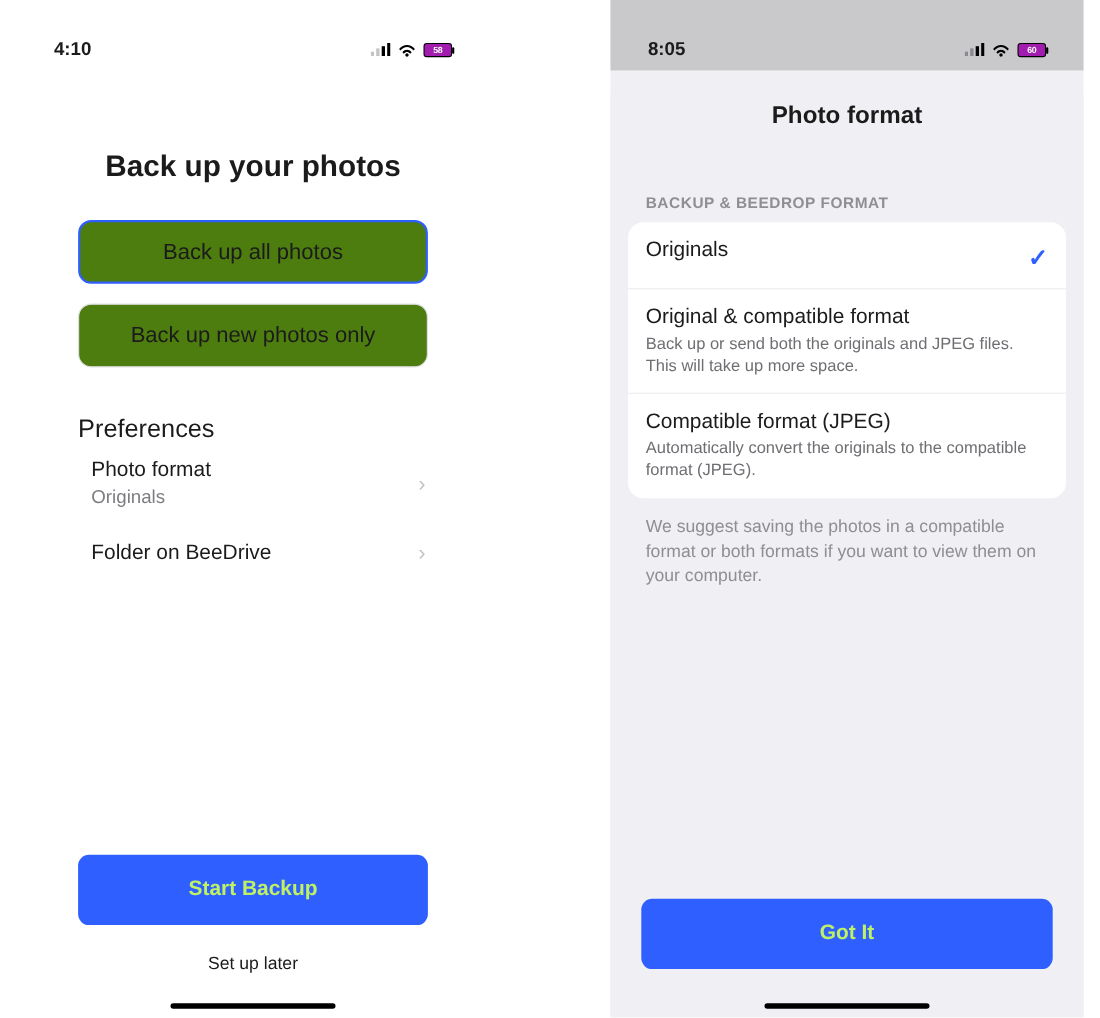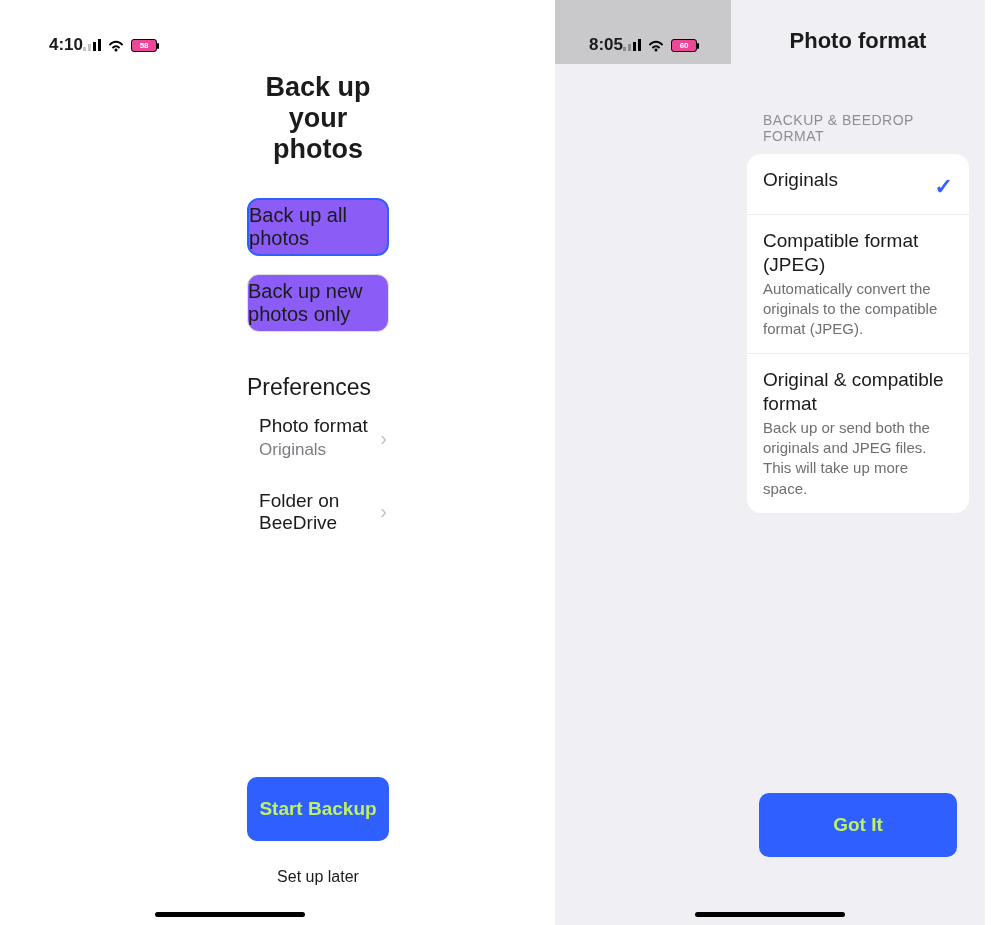--- a/index.html
+++ b/index.html
@@ -26,54 +26,54 @@
   .stage {
     display: flex;
     gap: 110px;
     padding-top: 0;
   }
   .phone {
     width: 430px;
     height: 925px;
     position: relative;
     display: flex;
-    flex-direction: row;
+    flex-direction: column;
   }
   .phone.left  { background: #ffffff; }
   .phone.right { background: var(--panel); }
 
   
   .bar-strip {
     height: 64px;
     display: flex;
     align-items: center;
     justify-content: space-between;
     padding: 26px 34px 0 34px;
     font-size: 17px;
     font-weight: 600;
   }
   .phone.right .bar-strip { background: var(--panel-dark); }
   .status-icons { display:flex; align-items:center; gap:6px; }
   .ico { display:inline-flex; }
   .battery-box {
     width:26px;height:13px;border:1px solid #000;border-radius:3px;
     position:relative;display:inline-flex;align-items:center;justify-content:center;
-    font-size:8px;font-weight:700;letter-spacing:-0.2px;color:#fff;background:#ec4899;
+    font-size:8px;font-weight:700;letter-spacing:-0.2px;color:#fff;background:#a21caf;
   }
   .battery-box::after{content:"";position:absolute;right:-3px;top:3px;width:2px;height:6px;background:#000;border-radius:1px;}
 
   
   .left .title {
     text-align:center;font-size:27px;font-weight:700;margin:72px 0 33px;
   }
   .left .content { padding: 0 56px; flex:1; display:flex; flex-direction:column; }
   .option-btn {
     height:58px;border:1px solid var(--border);border-radius:12px;
     display:flex;align-items:center;justify-content:center;
-    font-size:20px;color:var(--text);margin-bottom:18px;background:#8b5cf6;
+    font-size:20px;color:var(--text);margin-bottom:18px;background:#4d7c0f;
   }
   .option-btn.selected { border:2px solid var(--accent); color:var(--text); }
   .prefs-label { margin-top:24px;font-size:23px;font-weight:400;color:var(--text);}
   .pref-row {
     display:flex;align-items:center;justify-content:space-between;
     padding:14px 2px 14px 12px;
   }
   .pref-col { display:flex;flex-direction:column;gap:2px; }
   .pref-title { font-size:19px;font-weight:400;color:var(--text); }
   .pref-sub   { font-size:17px;color:var(--subtle);line-height:1.35; max-width:260px;}
@@ -94,37 +94,37 @@
   }
 
   
   .sheet {
     flex:1;background:var(--panel);border-top-left-radius:18px;border-top-right-radius:18px;
     margin-top:6px;display:flex;flex-direction:column;padding:0 16px 0;position:relative;
   }
   .sheet-title { text-align:center;font-size:22px;font-weight:700;margin:22px 0 58px; }
   .section-label {
     font-size:14px;letter-spacing:0.5px;color:#8e8e93;text-transform:uppercase;
-    margin:0 0 10px 16px;font-weight:400;
+    margin:0 0 10px 16px;font-weight:700;
   }
   .card {
     background:#fff;border-radius:14px;overflow:hidden;
   }
   .opt {
     padding:14px 16px;display:flex;align-items:flex-start;justify-content:space-between;gap:10px;
     border-bottom:1px solid #ececef;
   }
   .opt:last-child { border-bottom:none; }
   .opt-text { display:flex;flex-direction:column;gap:2px; }
   .opt-title { font-size:19px;font-weight:400;color:var(--text);line-height:1.25; }
   .opt-sub   { font-size:15px;color:#6e6e73;line-height:1.35; }
   .check { color:var(--accent);font-size:22px;font-weight:700;margin-top:6px;flex-shrink:0; }
   .hint  { font-size:16px;color:#8e8e93;line-height:1.4;margin:16px 16px 0; }
   .right .spacer { flex:1; }
-  .right .big-btn { margin: 0 12px 68px; }
+  .right .big-btn { margin: 0 12px 44px; }
 </style>
 </head>
 <body>
 
 <div class="stage">
 
   <div class="phone left">
     <div class="bar-strip">
       <span>4:10</span>
       <span class="status-icons">
@@ -203,32 +203,33 @@
 
       <div class="card">
         <div class="opt">
           <div class="opt-text">
             <span class="opt-title">Originals</span>
           </div>
           <span class="check">✓</span>
         </div>
         <div class="opt">
           <div class="opt-text">
+            <span class="opt-title">Original &amp; compatible format</span>
+            <span class="opt-sub">Back up or send both the originals and JPEG files. This will take up more space.</span>
+          </div>
+        </div>
+        <div class="opt">
+          <div class="opt-text">
             <span class="opt-title">Compatible format (JPEG)</span>
             <span class="opt-sub">Automatically convert the originals to the compatible format (JPEG).</span>
           </div>
         </div>
-        <div class="opt">
-          <div class="opt-text">
-            <span class="opt-title">Original &amp; compatible format</span>
-            <span class="opt-sub">Back up or send both the originals and JPEG files. This will take up more space.</span>
-          </div>
-        </div>
       </div>
 
+      <div class="hint">We suggest saving the photos in a compatible format or both formats if you want to view them on your computer.</div>
 
       <div class="spacer"></div>
       <div class="big-btn">Got It</div>
     </div>
     <div class="home-ind"></div>
   </div>
 
 </div>
 
 </body></html>

